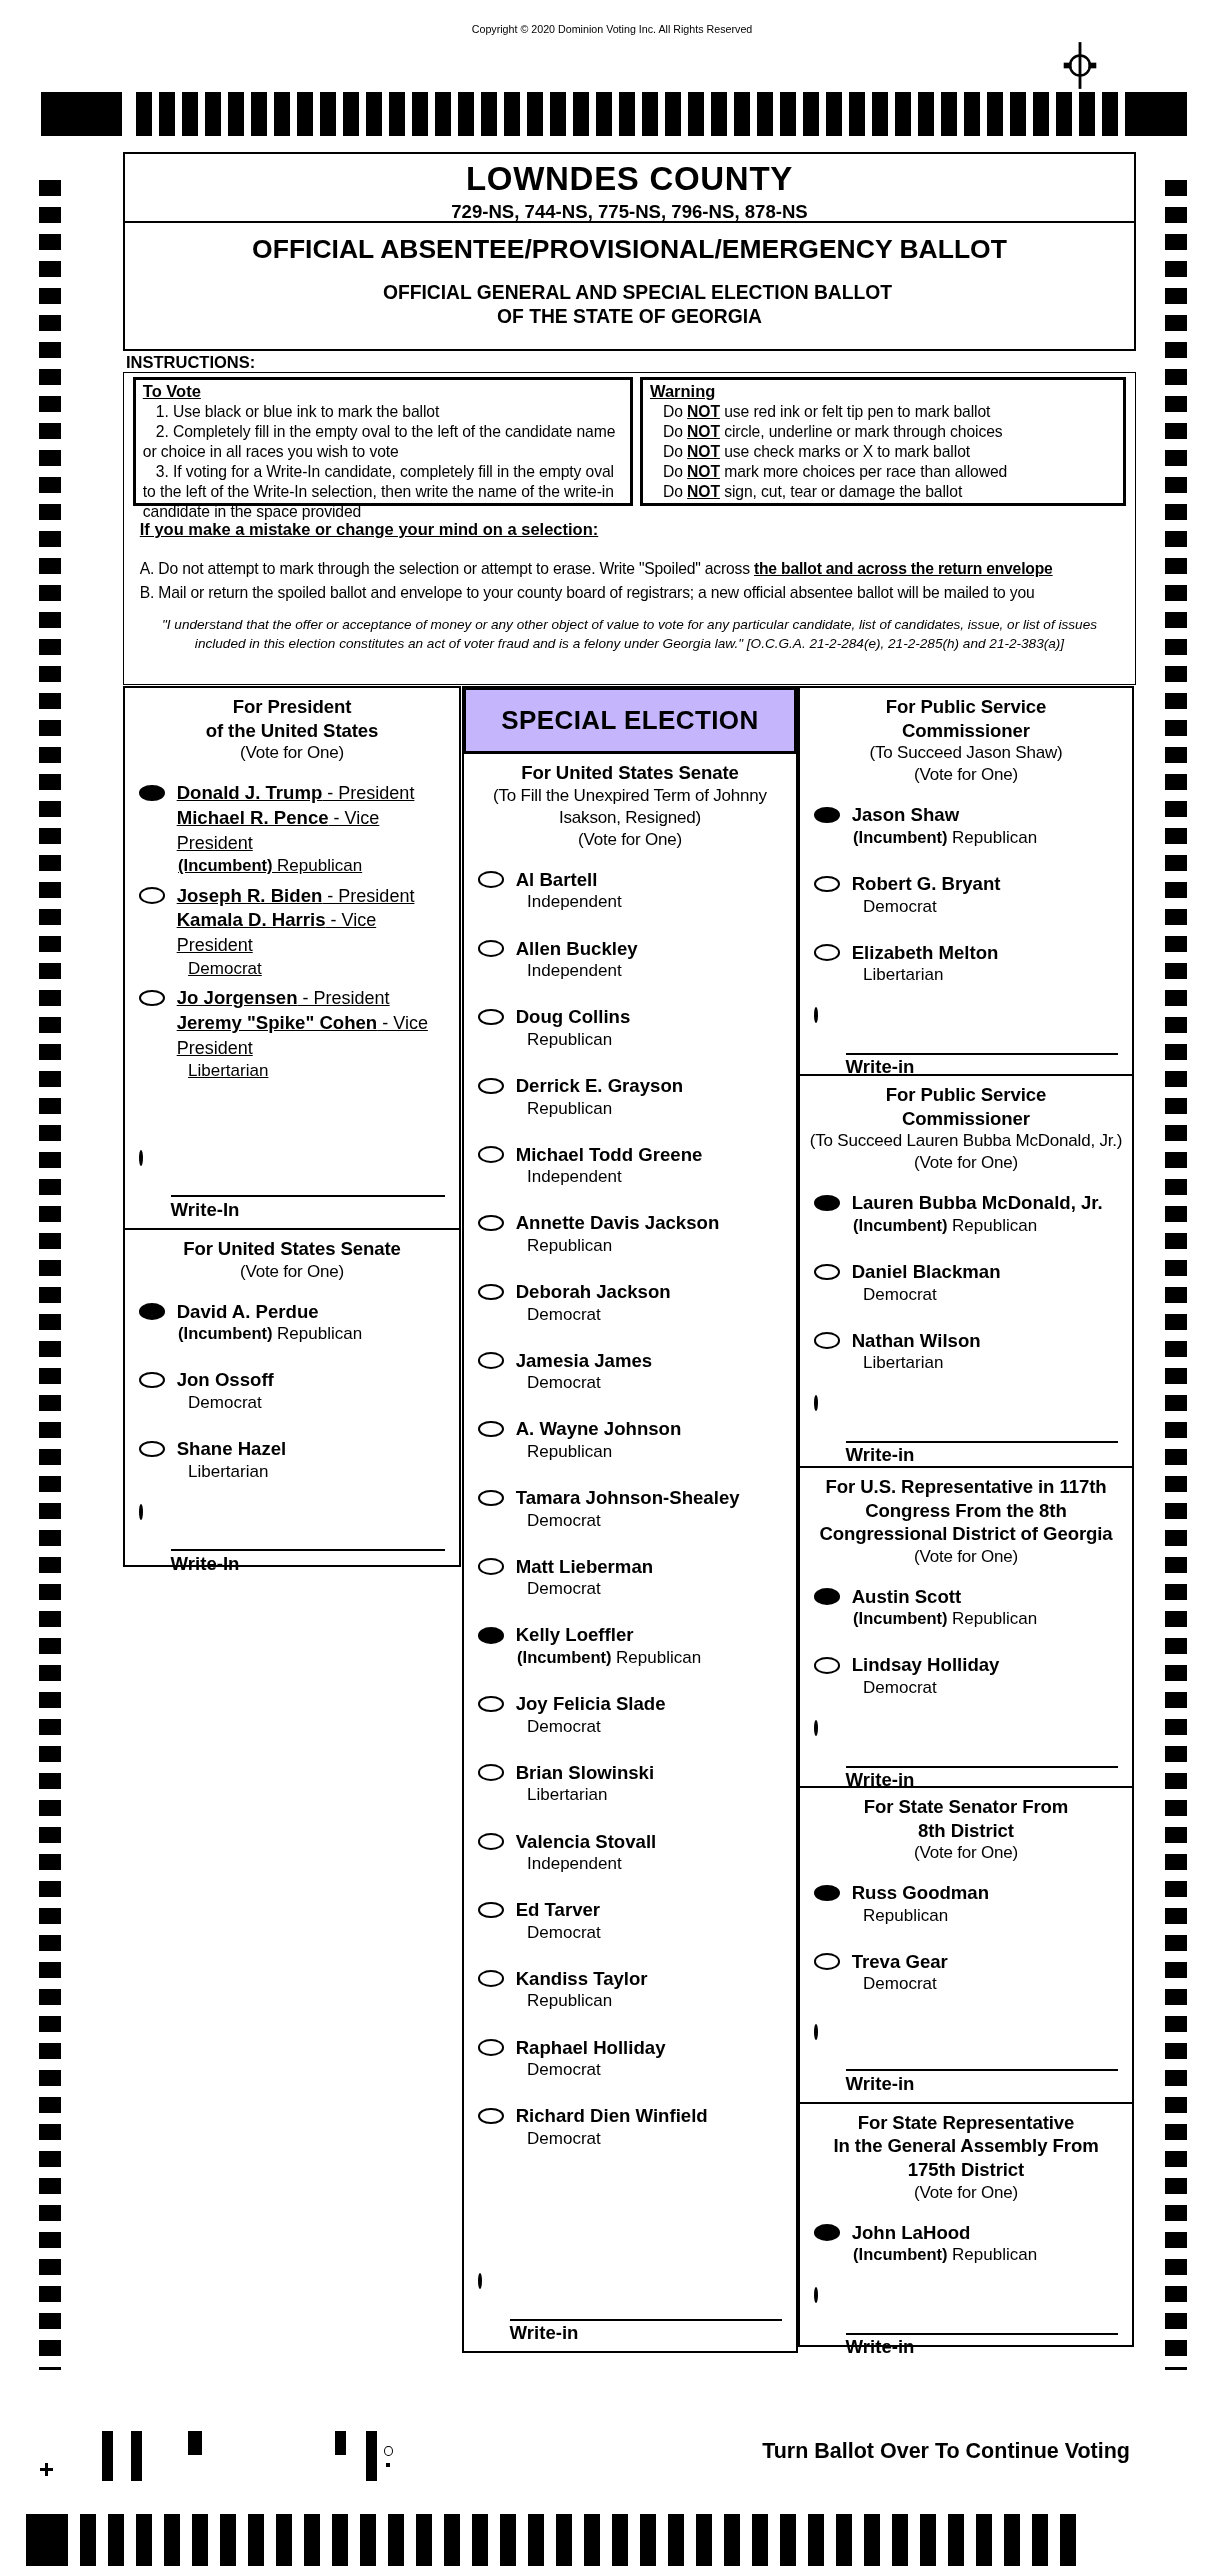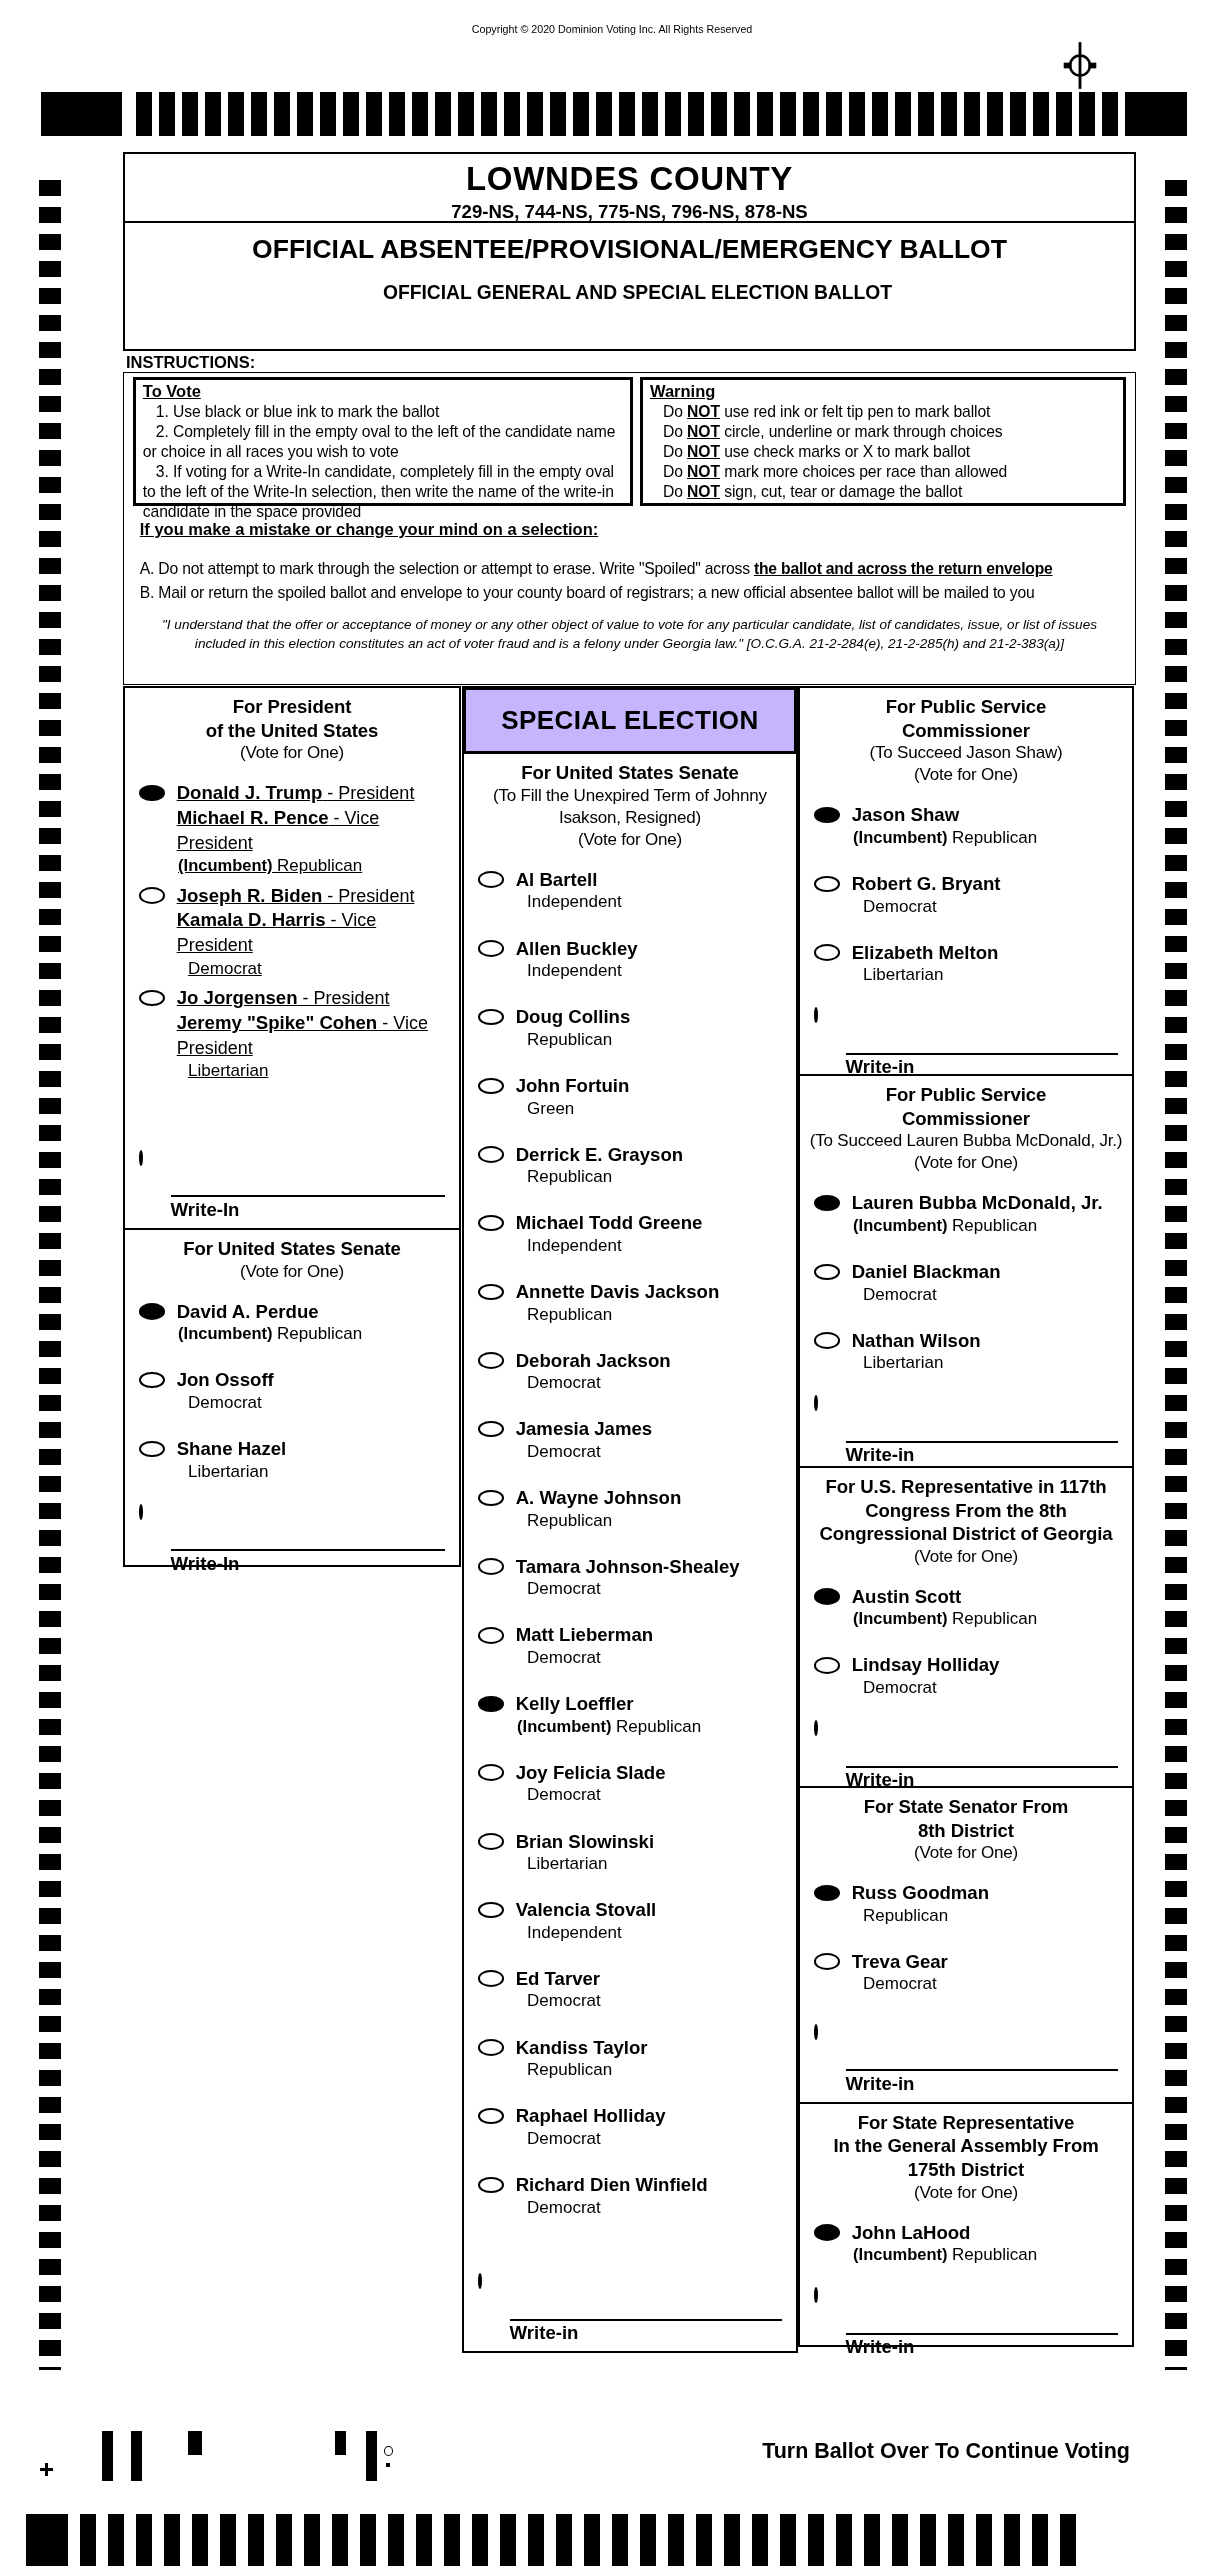--- a/index.html
+++ b/index.html
@@ -99,20 +99,21 @@
   <div class="timing-bottom"></div>
 
   <div class="hbox header-box1">
     <div class="county">LOWNDES COUNTY</div>
     <div class="precincts">729-NS, 744-NS, 775-NS, 796-NS, 878-NS</div>
   </div>
 
   <div class="hbox header-box2">
     <div class="ballot-type">OFFICIAL ABSENTEE/PROVISIONAL/EMERGENCY BALLOT</div>
     <div class="etitle">OFFICIAL GENERAL AND SPECIAL ELECTION BALLOT</div>
+    <div class="etitle2">OF THE STATE OF GEORGIA</div>
   </div>
 
   <div class="instructions-label">INSTRUCTIONS:</div>
 
   <div class="outer-box">
     <div class="inst-row">
       <div class="tovote-box">
         <div class="inst-title">To Vote</div>
         <div id="tovote-items">
             <div class="inst-item">1. Use black or blue ink to mark the ballot</div>
@@ -220,27 +221,20 @@
           <div class="ct">
             <div class="nline"><span class="cname">Allen Buckley</span></div>
             <div class="pline"><span class="party">Independent</span></div>
           </div>
         </div>
         <div class="cand">
           <span class="oval"></span>
           <div class="ct">
             <div class="nline"><span class="cname">Doug Collins</span></div>
             <div class="pline"><span class="party">Republican</span></div>
-          </div>
-        </div>
-        <div class="cand">
-          <span class="oval"></span>
-          <div class="ct">
-            <div class="nline"><span class="cname">John Fortuin</span></div>
-            <div class="pline"><span class="party">Green</span></div>
           </div>
         </div>
         <div class="cand">
           <span class="oval"></span>
           <div class="ct">
             <div class="nline"><span class="cname">Derrick E. Grayson</span></div>
             <div class="pline"><span class="party">Republican</span></div>
           </div>
         </div>
         <div class="cand">

